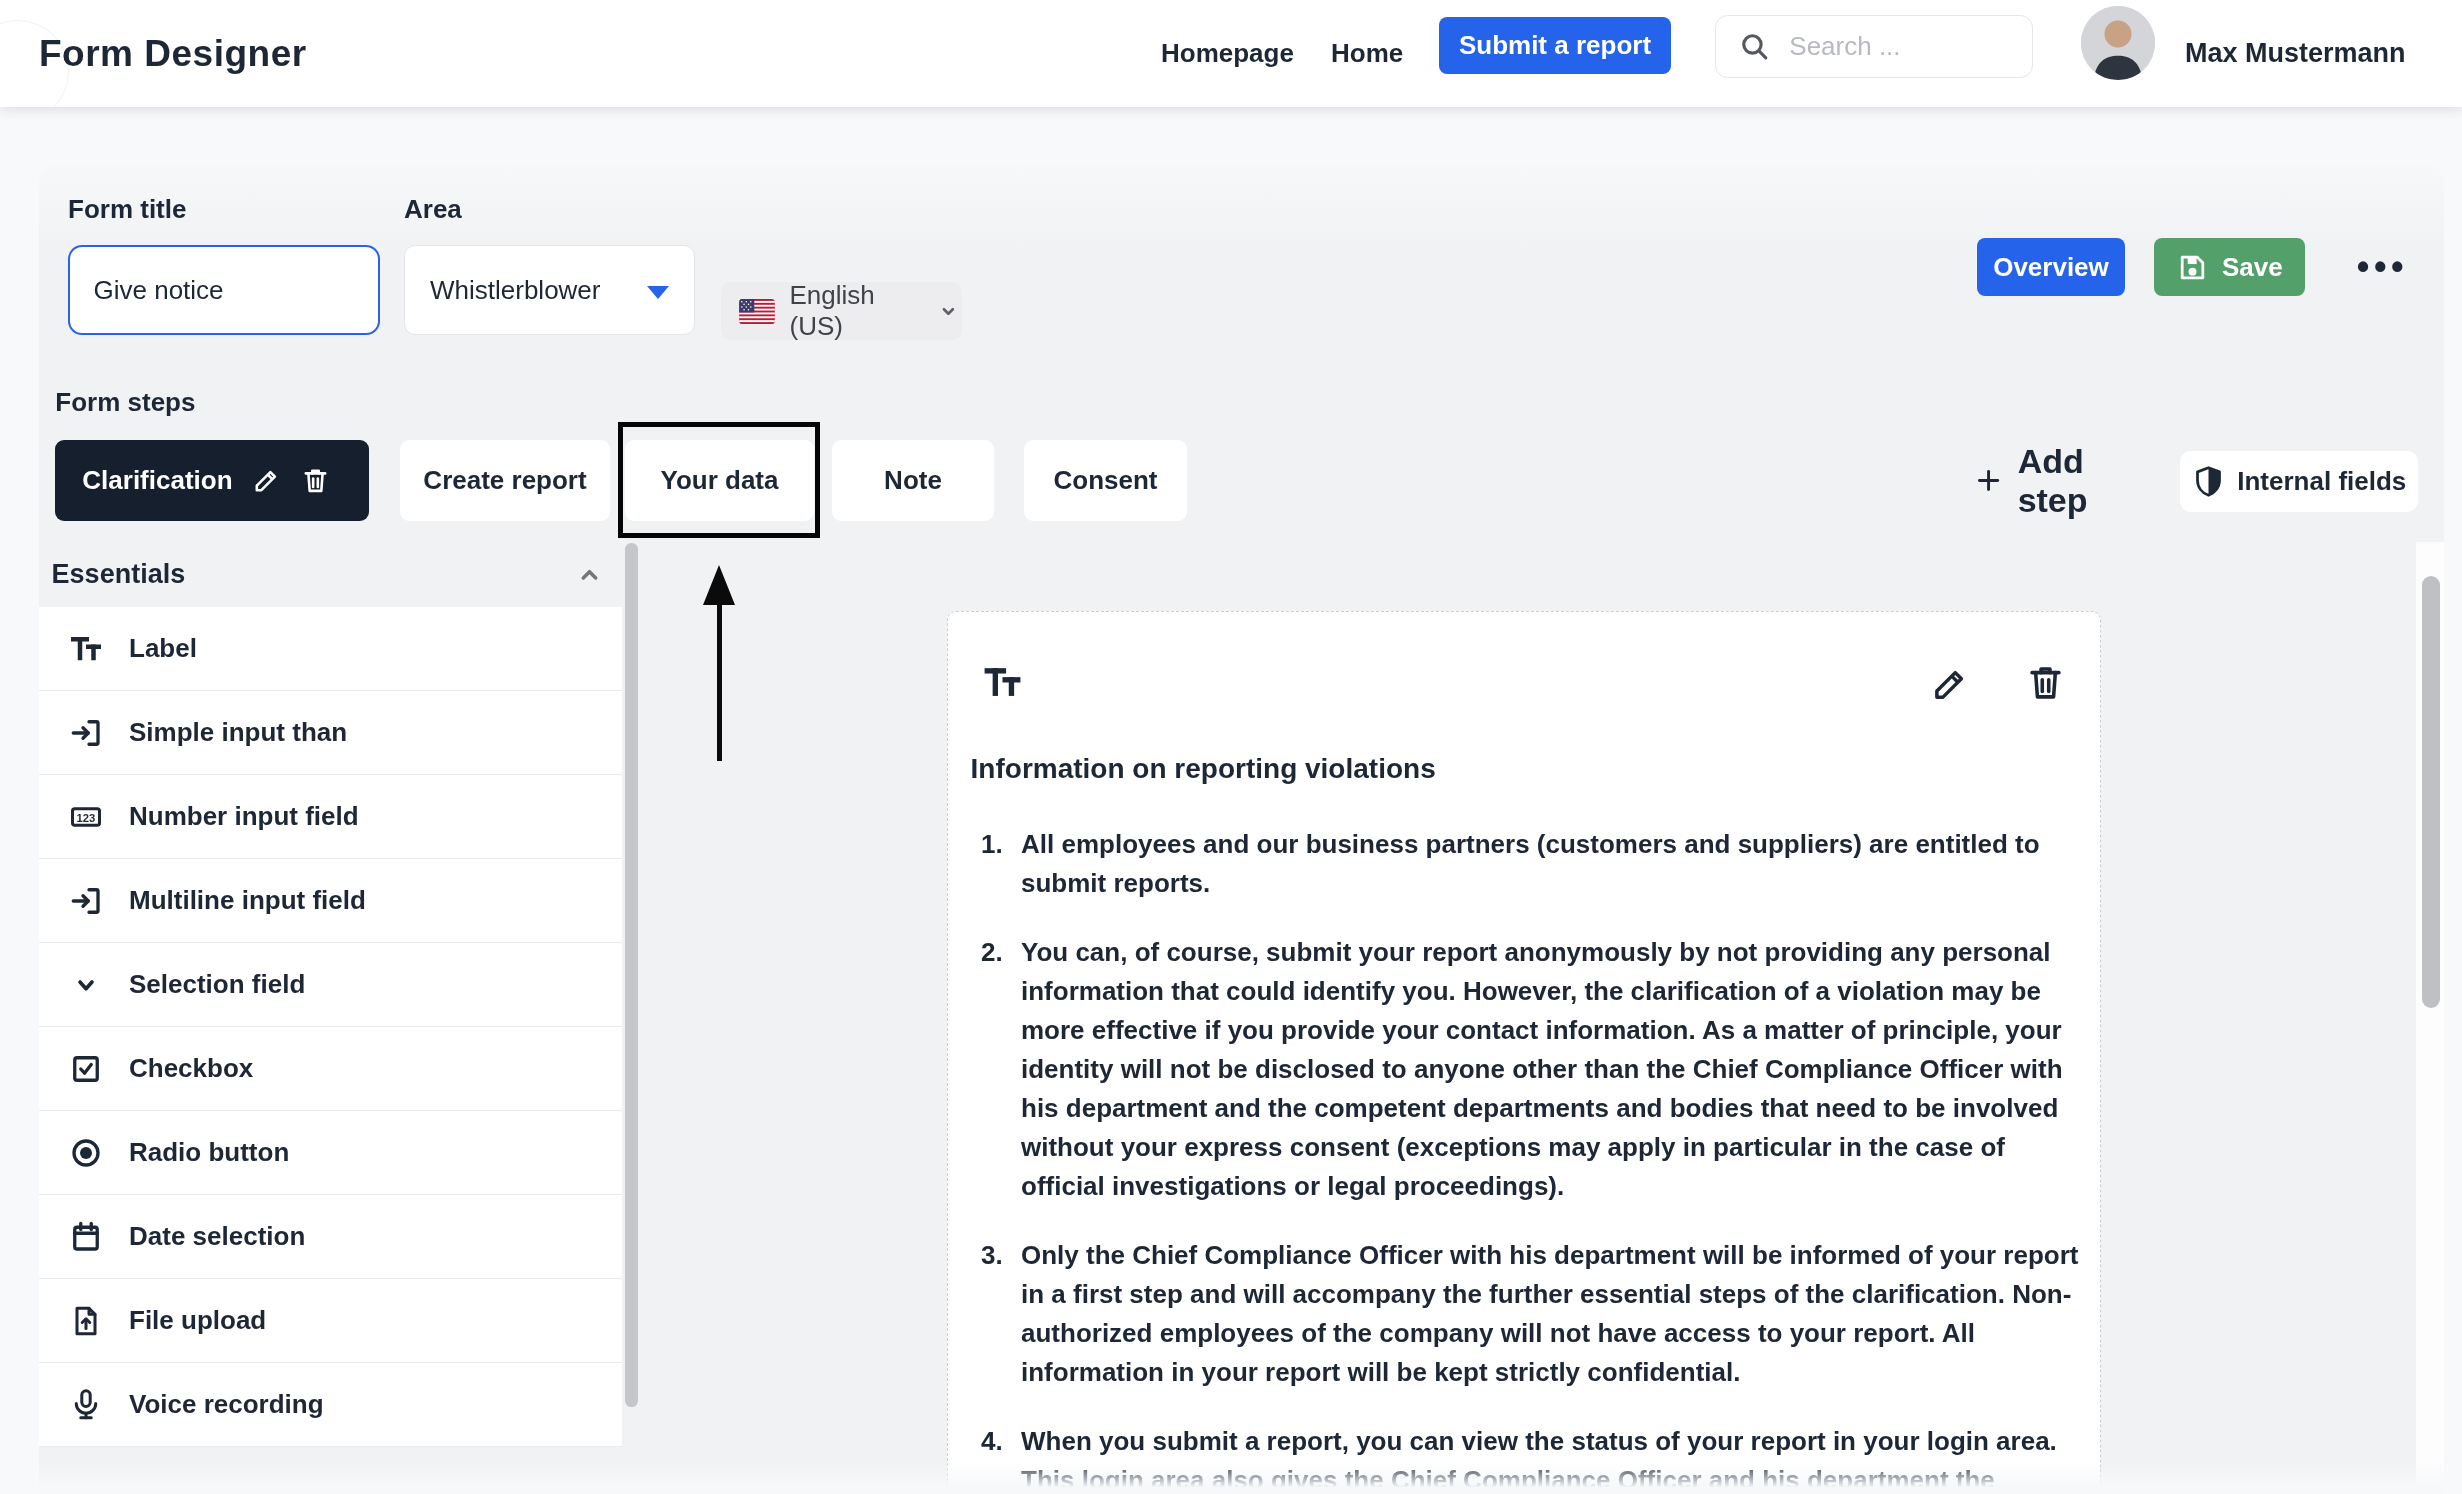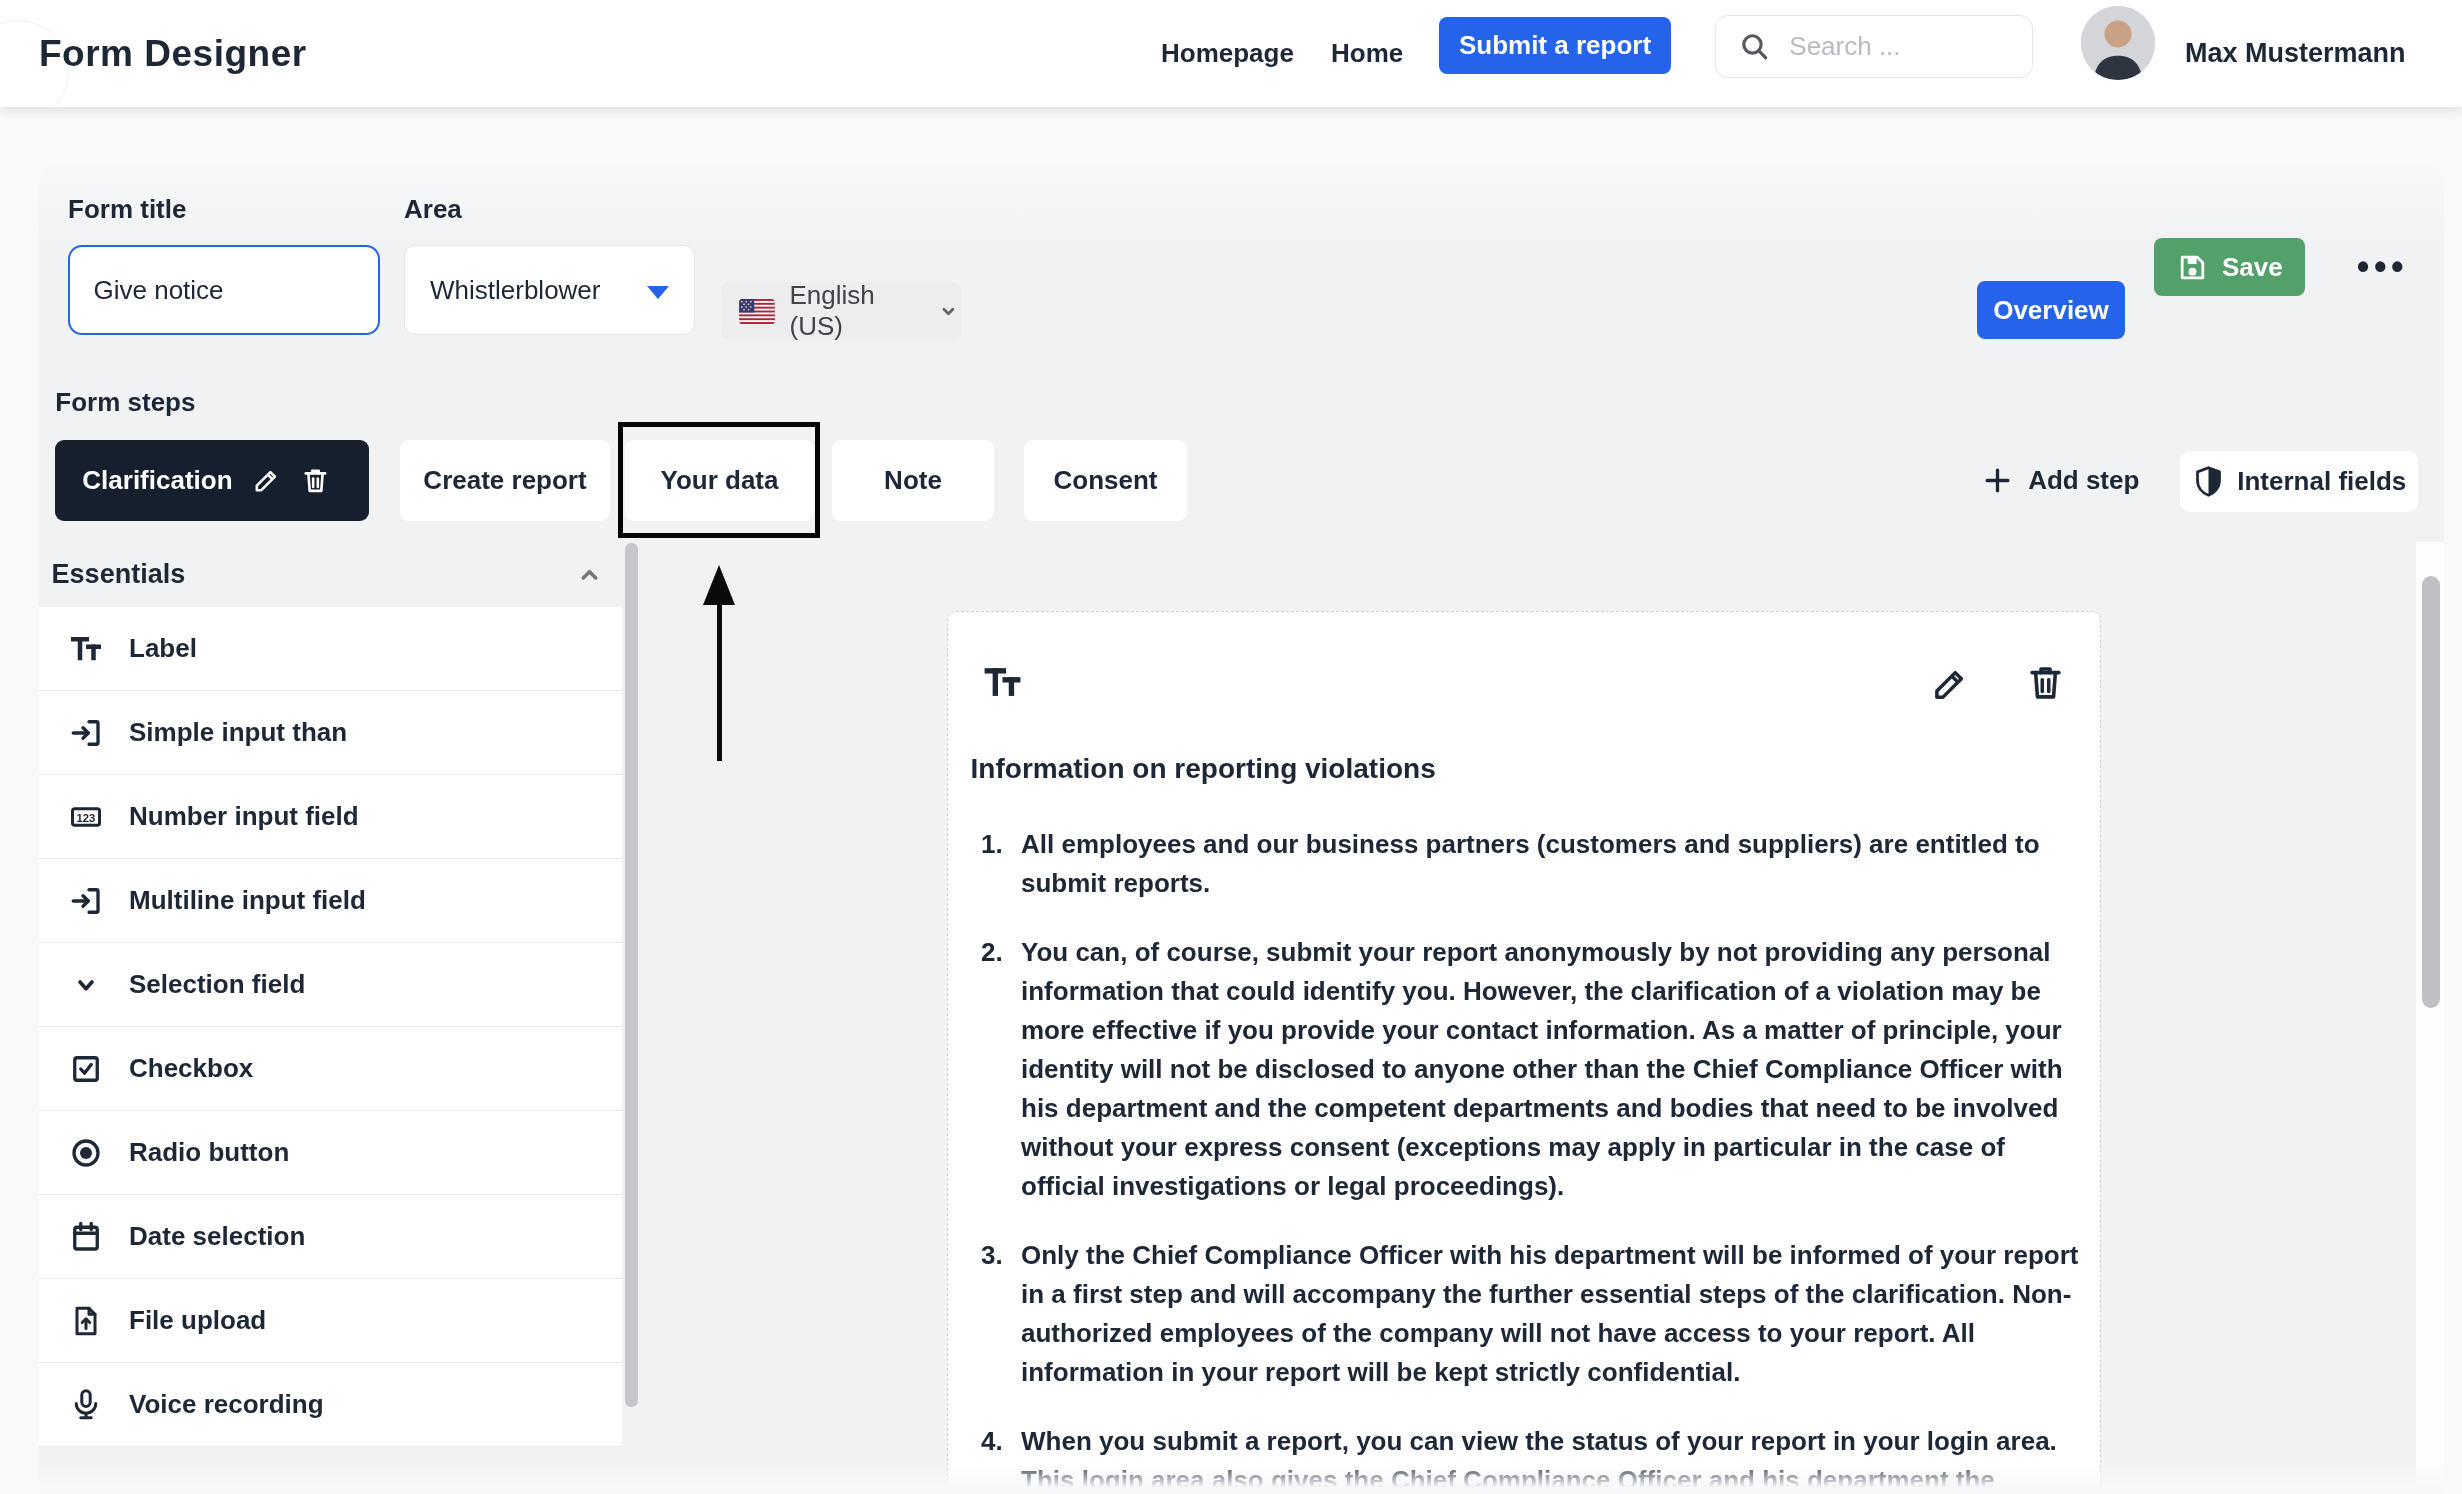--- a/index.html
+++ b/index.html
@@ -45,21 +45,21 @@
   #area-tri{position:absolute;right:25px;top:40px;width:0;height:0;
          border-left:11px solid transparent;border-right:11px solid transparent;
          border-top:13.5px solid #2563eb;}
   #lang-pill{position:absolute;left:682px;top:117px;width:241px;height:58px;background:#ededef;
          border-radius:9px;display:flex;align-items:center;cursor:pointer;}
   #flag{width:36px;height:25px;border-radius:3.6px;overflow:hidden;margin-left:18px;flex:none;}
   #lang-pill .val{margin-left:14.5px;font-size:26px;font-weight:400;color:#3f434a;}
   #lang-pill svg.chev{margin-left:11px;}
   #overview-btn{position:absolute;left:1938px;top:73px;width:148px;height:58px;background:#2563eb;
          border-radius:8.1px;color:#fff;font-size:26px;font-weight:700;display:flex;align-items:center;
-         justify-content:center;cursor:pointer;margin-top:43px;}
+         justify-content:center;cursor:pointer;}
   #save-btn{position:absolute;left:2115px;top:73px;width:151px;height:58px;background:#54a06b;
          border-radius:8.1px;color:#fff;font-size:26px;font-weight:700;display:flex;align-items:center;
          justify-content:center;gap:12.6px;cursor:pointer;}
   #more-btn{position:absolute;left:2294px;top:73px;width:99px;height:58px;display:flex;align-items:center;
          justify-content:center;font-size:36px;font-weight:700;letter-spacing:4.5px;color:#1d2736;
          cursor:pointer;}
 
   
   #steps-label{position:absolute;left:16.3px;top:222px;font-size:26px;font-weight:700;}
   .step-btn{position:absolute;top:275px;height:81px;background:#fff;border-radius:9px;
@@ -67,21 +67,21 @@
          color:#1d2736;cursor:pointer;box-sizing:border-box;}
   #step-clarification{left:16.3px;width:314px;background:#151f2e;color:#fff;justify-content:flex-start;
          padding-left:27px;gap:18px;}
   #step-create{left:361px;width:210px;}
   #step-yourdata{left:586px;width:189px;}
   #step-note{left:793px;width:162px;}
   #step-consent{left:985px;width:163px;}
   #highlight-box{position:absolute;left:579px;top:257px;width:202px;height:116px;box-sizing:border-box;
          border:5.4px solid #060606;z-index:6;pointer-events:none;}
   #add-step{position:absolute;left:1935px;top:275px;width:172px;height:81px;display:flex;
-         align-items:center;justify-content:center;gap:14.5px;font-size:26px;font-weight:700;
+         align-items:center;justify-content:center;gap:14.5px;font-size:34px;font-weight:700;
          cursor:pointer;}
   #internal-fields{position:absolute;left:2141px;top:286px;width:238px;height:61px;background:#fff;
          border-radius:11px;display:flex;align-items:center;justify-content:center;gap:12.6px;
          font-size:26px;font-weight:700;cursor:pointer;}
 
   
   #arrow{position:absolute;left:648px;top:400px;width:65px;height:199px;z-index:6;pointer-events:none;}
   #arrow .head{position:absolute;left:16.3px;top:0;width:0;height:0;
          border-left:16.3px solid transparent;border-right:16.3px solid transparent;
          border-bottom:40px solid #0b0b0b;}

